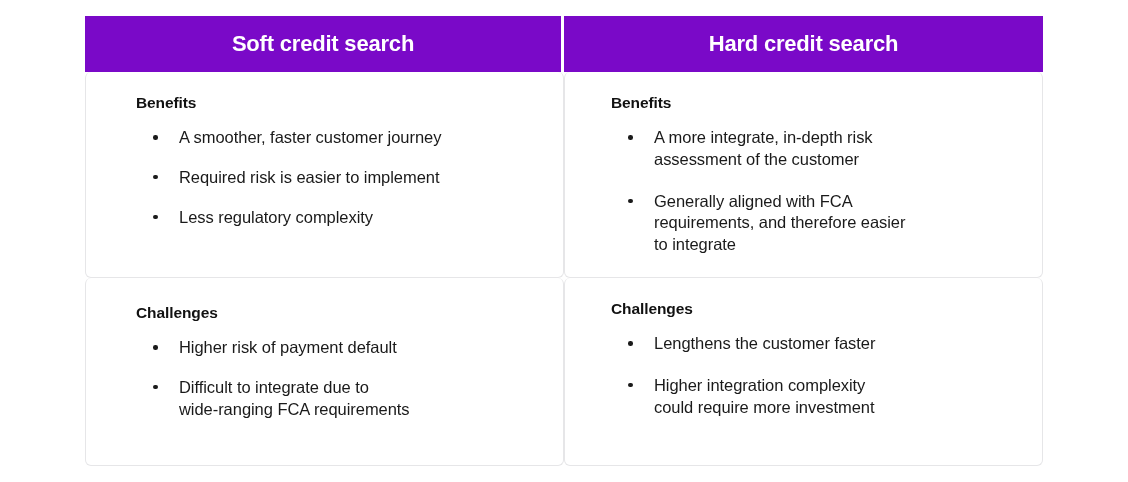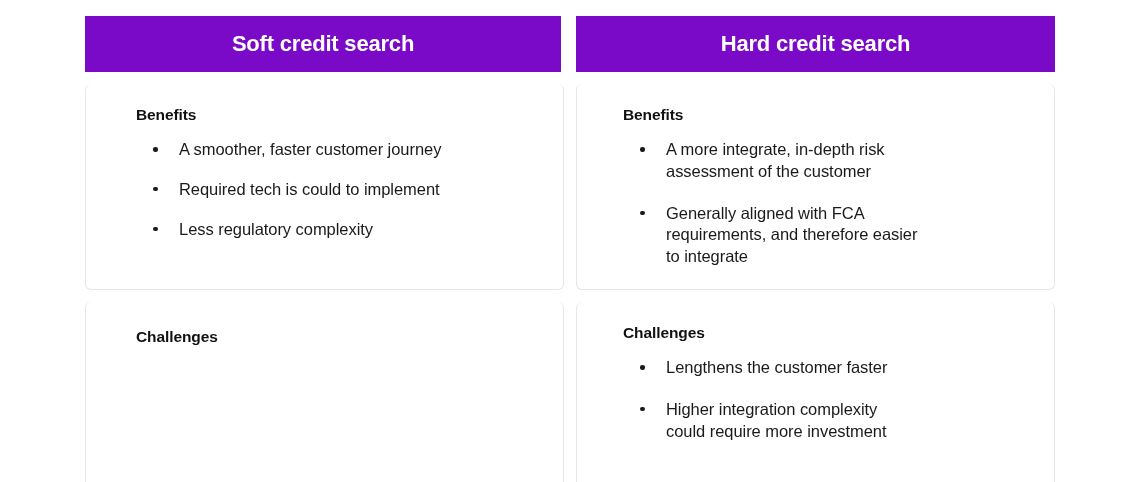--- a/index.html
+++ b/index.html
@@ -17,21 +17,20 @@
   #comparison-table {
     position: absolute;
     left: 85px;
     top: 16px;
     width: 958px;
     height: 325px;
     box-sizing: border-box;
     display: grid;
     grid-template-columns: 479px 479px;
     grid-template-rows: 56px 206px 188px;
-    gap: 12px;
   }
 
   .header-cell {
     background: #7A09C8;
     display: flex;
     align-items: center;
     justify-content: center;
     box-sizing: border-box;
   }
   .header-cell.left  { border-right: 3px solid #ffffff; }
@@ -112,21 +111,21 @@
 
   <div class="body-cell col-left row-top">
     <h3 class="section-heading">Benefits</h3>
     <ul class="bullet-list">
       <li class="bullet-item">
         <span class="bullet-dot"></span>
         <span class="bullet-text">A smoother, faster customer journey</span>
       </li>
       <li class="bullet-item">
         <span class="bullet-dot"></span>
-        <span class="bullet-text">Required tech is could to implement</span>
+        <span class="bullet-text">Required risk is easier to implement</span>
       </li>
       <li class="bullet-item">
         <span class="bullet-dot"></span>
         <span class="bullet-text">Less regulatory complexity</span>
       </li>
     </ul>
   </div>
 
   <div class="body-cell col-right row-top">
     <h3 class="section-heading">Benefits</h3>
@@ -140,20 +139,31 @@
         <span class="bullet-dot"></span>
         <span class="bullet-text">Generally aligned with FCA
 requirements, and therefore easier
 to integrate</span>
       </li>
     </ul>
   </div>
 
   <div class="body-cell col-left row-bottom">
     <h3 class="section-heading">Challenges</h3>
+    <ul class="bullet-list">
+      <li class="bullet-item">
+        <span class="bullet-dot"></span>
+        <span class="bullet-text">Higher risk of payment default</span>
+      </li>
+      <li class="bullet-item">
+        <span class="bullet-dot"></span>
+        <span class="bullet-text">Difficult to integrate due to
+wide-ranging FCA requirements</span>
+      </li>
+    </ul>
   </div>
 
   <div class="body-cell col-right row-bottom">
     <h3 class="section-heading">Challenges</h3>
     <ul class="bullet-list">
       <li class="bullet-item">
         <span class="bullet-dot"></span>
         <span class="bullet-text">Lengthens the customer faster</span>
       </li>
       <li class="bullet-item">

